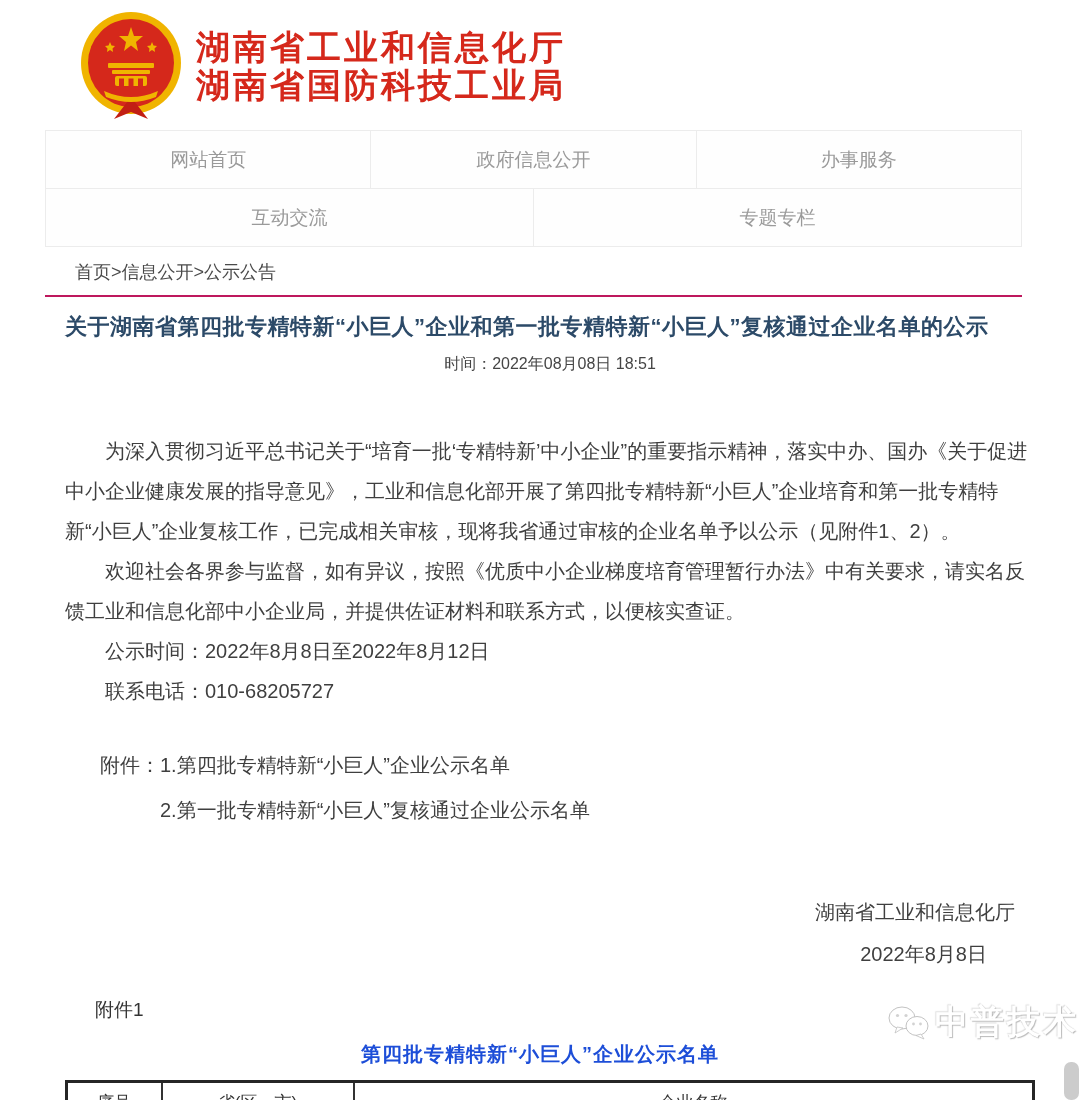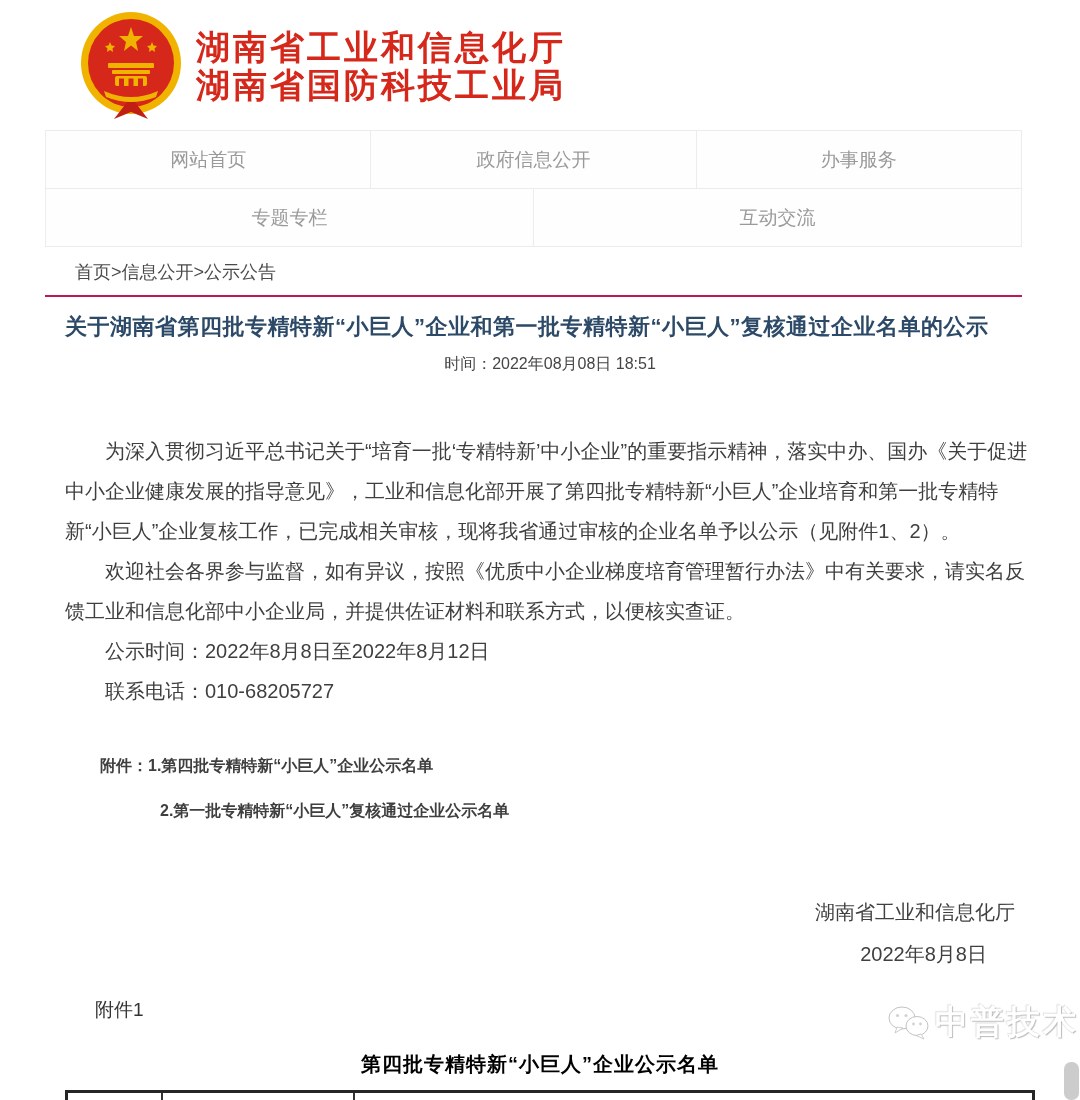--- a/index.html
+++ b/index.html
@@ -67,36 +67,36 @@
   .article-time {
     margin-top: 12px;
     text-align: center;
     font-size: 16px;
     color: #454545;
   }
   .article-body { margin-top: 56px; font-size: 20px; line-height: 40px; color: #3f3f3f; }
   .para { text-indent: 2em; }
   .meta-line { text-indent: 2em; }
 
-  .attachments { margin-top: 32px; font-size: 16px; line-height: 45px; color: #3f3f3f; font-weight: bold; }
+  .attachments { margin-top: 32px; font-size: 20px; line-height: 45px; color: #3f3f3f; }
   .attach-first { padding-left: 35px; }
   .attach-item2 { padding-left: 95px; }
 
   .signature { margin-top: 58px; text-align: right; font-size: 20px; line-height: 42px; color: #3f3f3f; }
   .signature-org { padding-right: 20px; }
   .signature-date { padding-right: 48px; }
 
   
   .attachment1-label { margin: 22px 0 0 95px; font-size: 19px; color: #333; }
   .table-title {
-    margin-top: 28px;
+    margin-top: 18px;
     text-align: center;
     font-size: 20px;
     font-weight: bold;
-    color: #000000;
+    color: #1d4ed8;
     letter-spacing: 1px;
   }
   table.list-table {
     margin: 12px 45px 0 65px;
     width: 970px;
     border-collapse: collapse;
     border: 3px solid #262626;
     font-size: 17px;
     color: #333;
     table-layout: fixed;
@@ -167,22 +167,22 @@
   </div>
 </div>
 
 <div class="nav">
   <div class="nav-row">
     <div class="nav-cell">网站首页</div>
     <div class="nav-cell">政府信息公开</div>
     <div class="nav-cell">办事服务</div>
   </div>
   <div class="nav-row">
+    <div class="nav-cell">互动交流</div>
     <div class="nav-cell">专题专栏</div>
-    <div class="nav-cell">互动交流</div>
   </div>
 </div>
 
 <div class="breadcrumb-bar">首页&gt;信息公开&gt;公示公告</div>
 
 <div class="article">
   <div class="article-title">关于湖南省第四批专精特新“小巨人”企业和第一批专精特新“小巨人”复核通过企业名单的公示</div>
   <div class="article-time">时间：2022年08月08日 18:51</div>
 
   <div class="article-body">

